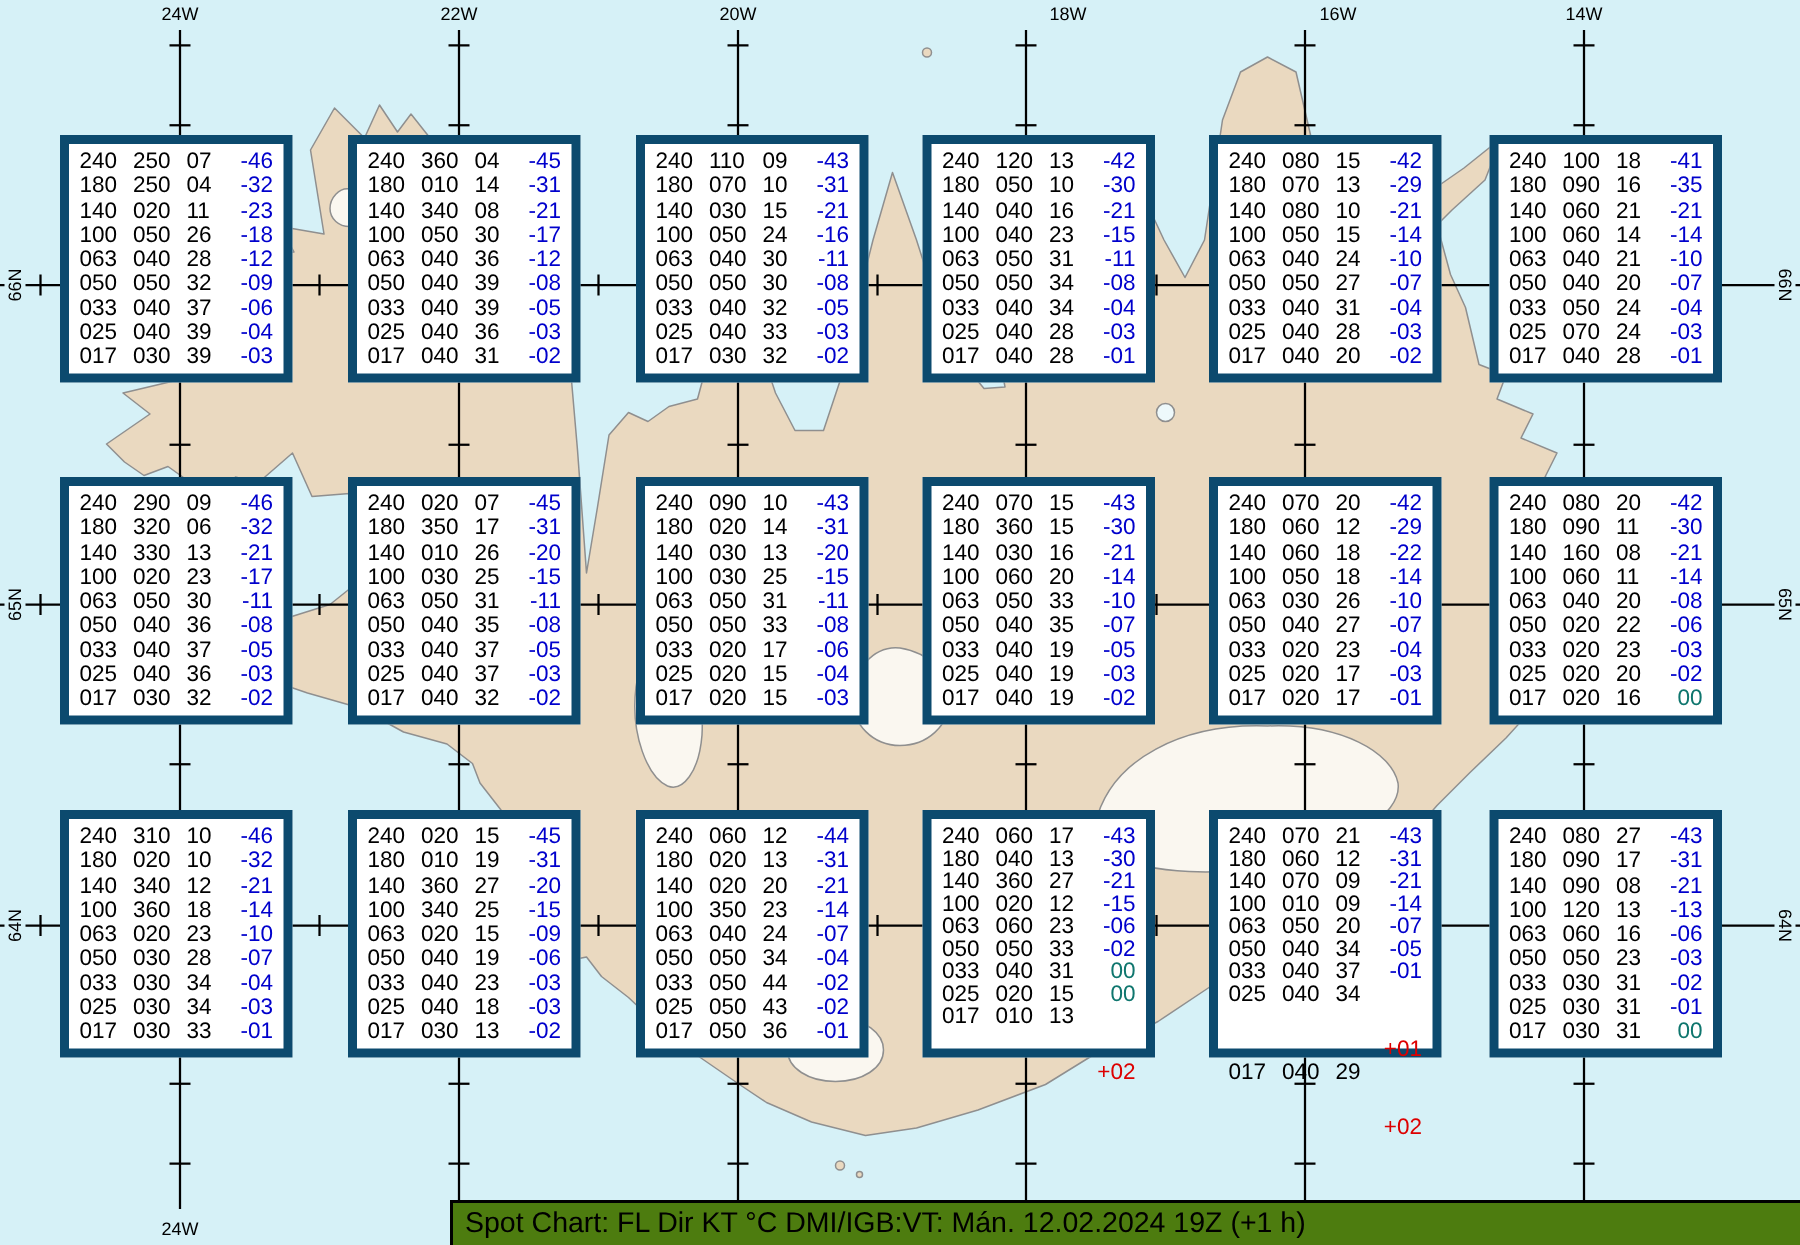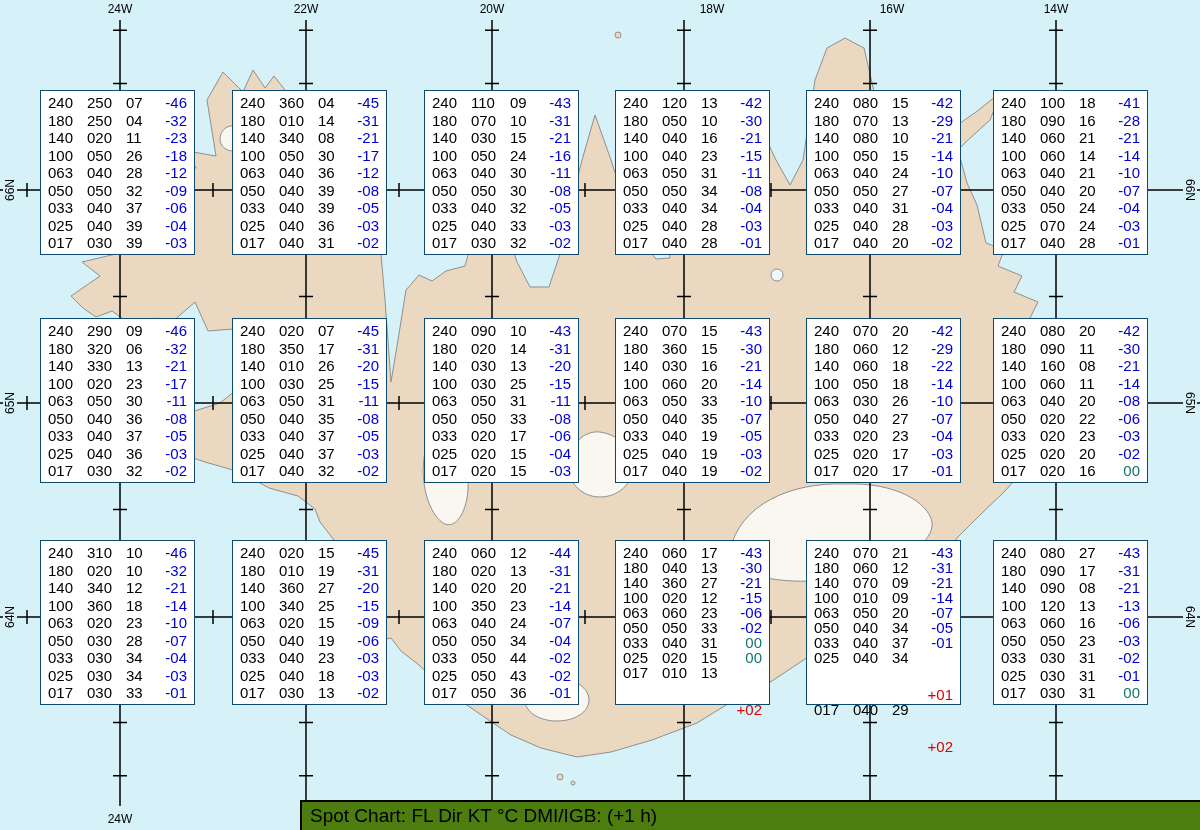--- a/index.html
+++ b/index.html
@@ -15,21 +15,21 @@
     font-size:12px;color:#000;line-height:14px;z-index:3;
   }
   .lat-label{
     position:absolute;font-size:12px;color:#000;line-height:12px;
     background:#d6f1f7;padding:1px 3px;z-index:3;
     transform:translate(-50%,-50%) rotate(-90deg);
   }
   .lat-label.right{transform:translate(-50%,-50%) rotate(90deg);}
   .station{
     position:absolute;width:155px;height:165px;box-sizing:border-box;
-    background:#ffffff;border:1px solid #0c4a6e;
+    background:#ffffff;border:6px solid #0c4a6e;
     padding:4px 7px;display:flex;flex-direction:column;justify-content:space-between;
     font-size:15px;line-height:1;z-index:4;color:#000;
   }
   .srow{display:flex;justify-content:space-between;}
   .srow span{display:inline-block;white-space:pre;}
   .c-fl{width:29px;}
   .c-dir{width:29px;}
   .c-kt{width:22px;}
   .c-t{width:29px;text-align:right;}
   .t-neg{color:#0000cc;}
@@ -516,21 +516,21 @@
         <div class="srow">
           <span class="c-fl">240</span>
           <span class="c-dir">100</span>
           <span class="c-kt">18</span>
           <span class="c-t t-neg">-41</span>
         </div>
         <div class="srow">
           <span class="c-fl">180</span>
           <span class="c-dir">090</span>
           <span class="c-kt">16</span>
-          <span class="c-t t-neg">-28</span>
+          <span class="c-t t-neg">-35</span>
         </div>
         <div class="srow">
           <span class="c-fl">140</span>
           <span class="c-dir">060</span>
           <span class="c-kt">21</span>
           <span class="c-t t-neg">-21</span>
         </div>
         <div class="srow">
           <span class="c-fl">100</span>
           <span class="c-dir">060</span>
@@ -1234,14 +1234,14 @@
           <span class="c-t t-neg">-01</span>
         </div>
         <div class="srow">
           <span class="c-fl">017</span>
           <span class="c-dir">030</span>
           <span class="c-kt">31</span>
           <span class="c-t t-zero">00</span>
         </div>
       </div>
     </div>
-  <div id="footer"><span>Spot Chart: FL Dir KT °C </span><b>DMI/IGB:</b><span> (+1 h)</span></div>
+  <div id="footer"><span>Spot Chart: FL Dir KT °C </span><b>DMI/IGB:</b><b>VT: Mán. 12.02.2024 19Z</b><span> (+1 h)</span></div>
 </div>
 
 </body></html>

